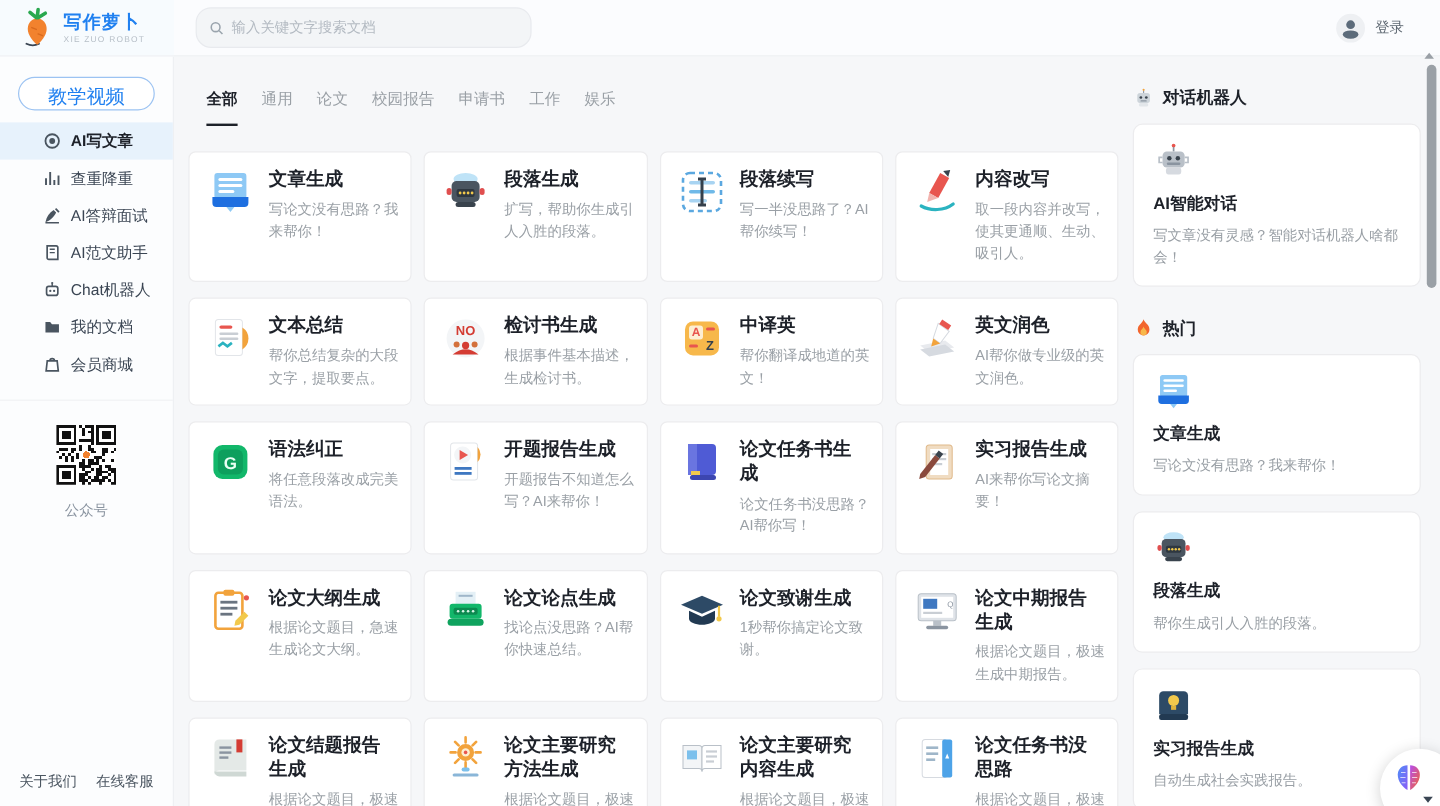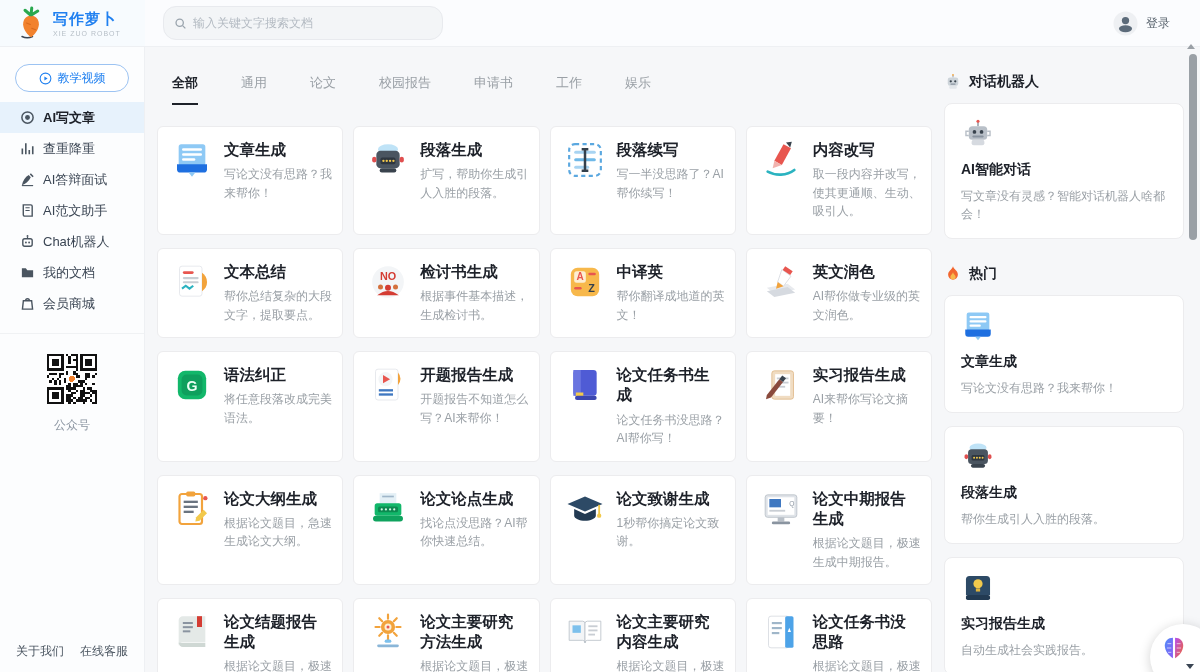--- a/index.html
+++ b/index.html
@@ -20,38 +20,38 @@
   .header-spacer { flex:1; }
   .user-area { display:flex; align-items:center; gap:8px; margin-right:30px; cursor:pointer; }
   .avatar { width:25px; height:25px; }
   .login-label { font-size:12px; color:#5c6670; }
 
   
   .body-row { display:flex; height:625px; }
 
   
   .sidebar { width:145px; background:#fcfdfe; border-right:1px solid #eef0f3; flex-shrink:0; position:relative; }
-  .tutorial-btn { margin:17px auto 10px; width:114px; height:28px; border:1px solid #9cc3f2; border-radius:15px; background:#fff; color:#2080f0; font-size:12px; display:flex; align-items:center; justify-content:center; gap:6px; cursor:pointer; }
+  .tutorial-btn { margin:17px auto 10px; width:114px; height:28px; border:1px solid #9cc3f2; border-radius:15px; background:#fff; color:#2080f0; font-size:16px; display:flex; align-items:center; justify-content:center; gap:6px; cursor:pointer;flex-direction:column; }
   .tutorial-btn svg { width:13px; height:13px; }
   .menu { margin-top:10px; }
-  .menu-item { height:31px; display:flex; align-items:center; gap:8px; padding-left:20px; font-size:13px; color:#3a4553; cursor:pointer; }
+  .menu-item { height:31px; display:flex; align-items:center; gap:8px; padding-left:36px; font-size:13px; color:#3a4553; cursor:pointer; }
   .menu-item .mi-icon { width:15px; height:15px; color:#4a5560; display:inline-flex; }
   .menu-item .mi-icon svg { width:100%; height:100%; }
   .menu-item.active { background:#e7f2fc; font-weight:bold; color:#1d2129; }
   .side-divider { border:none; border-top:1px solid #f0f2f4; margin:14px 0 0; }
   .qr-block { margin-top:20px; text-align:center; }
   .qr-code { width:50px; height:50px; margin:0 auto; }
   .qr-code svg { width:100%; height:100%; }
   .qr-label { font-size:12px; color:#8a94a0; margin-top:13px; }
   .sidebar-footer { position:absolute; bottom:12px; left:0; width:100%; display:flex; justify-content:center; gap:16px; }
   .sidebar-footer span { font-size:12px; color:#4a5560; cursor:pointer; }
 
   
   .content { flex:1; padding-left:12px; overflow:hidden; }
-  .tabs { display:flex; gap:43px; padding:27px 0 0 15px; }
+  .tabs { display:flex; gap:20px; padding:27px 0 0 15px; }
   .tab { font-size:13px; color:#9aa0a6; padding-bottom:11px; cursor:pointer; border-bottom:2px solid transparent; }
   .tab.active { color:#1d2129; font-weight:bold; border-bottom-color:#1d2129; }
   .grid { margin-top:21px; display:grid; grid-template-columns:repeat(4,1fr); gap:13px 10px; padding-right:6px; }
   .card { background:#fff; border:1px solid #ececee; border-radius:6px; padding:13px 10px 13px 14px; display:flex; gap:12px; cursor:pointer; }
   .card-icon { width:40px; height:40px; flex-shrink:0; }
   .card-icon svg { width:100%; height:100%; }
   .card-title { font-size:15.5px; font-weight:bold; color:#1d2129; line-height:1.3; display:block; }
   .card-desc { font-size:12px; color:#9aa0a6; line-height:1.55; margin-top:5px; display:block; }
 
   

